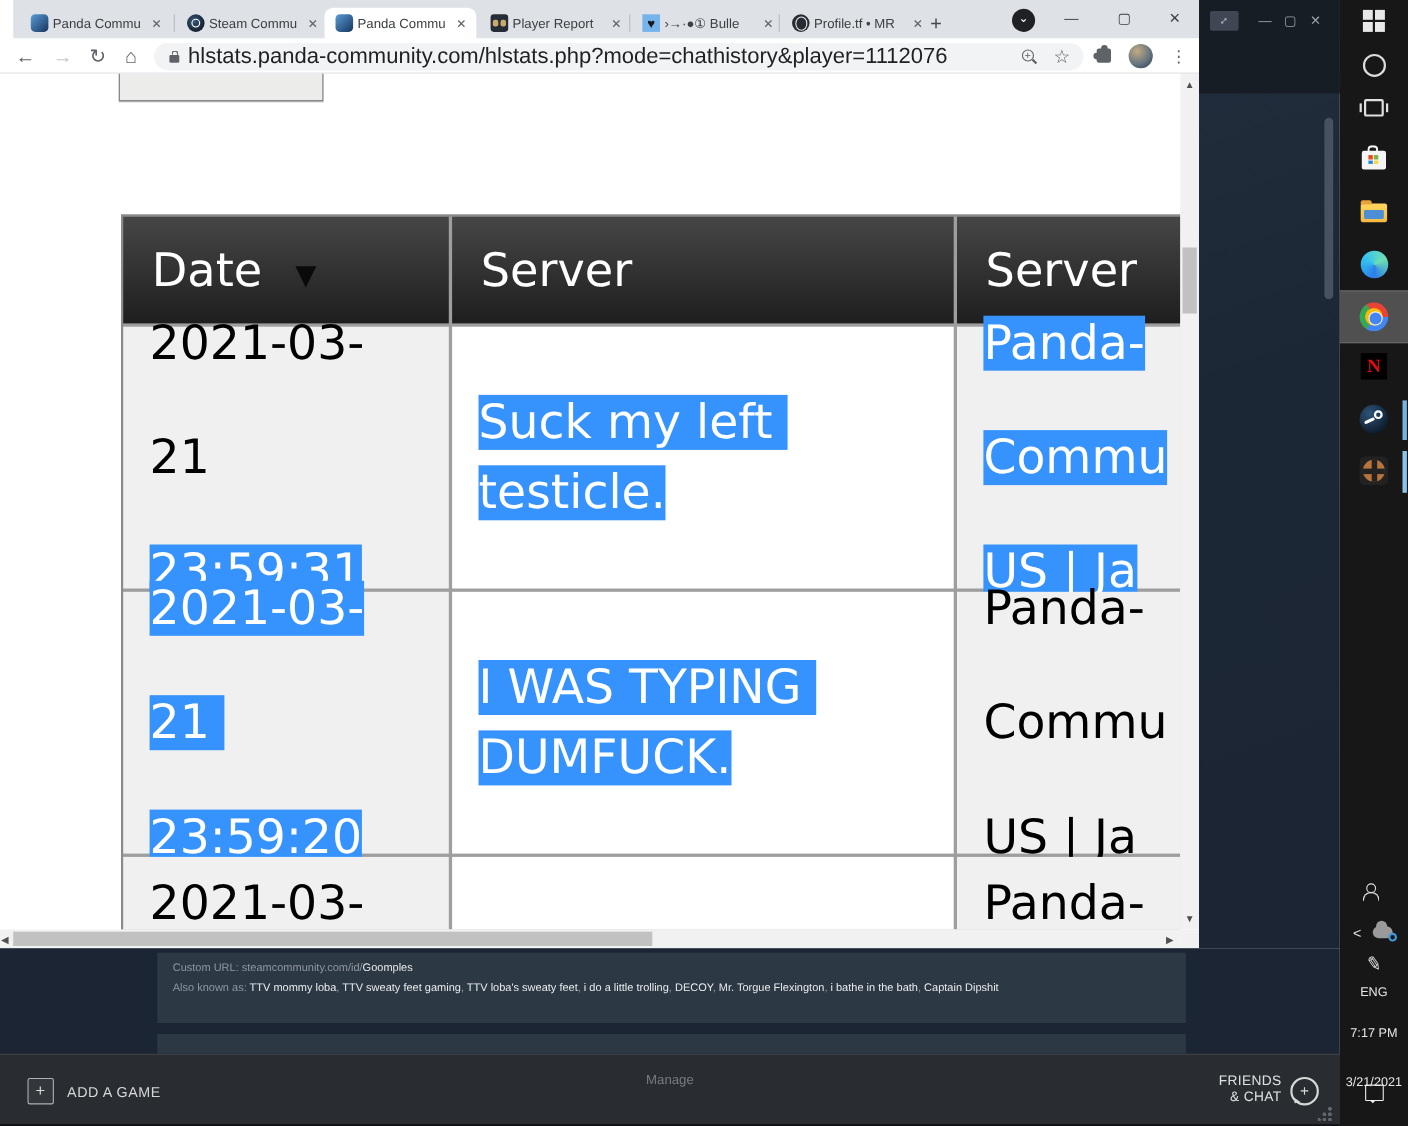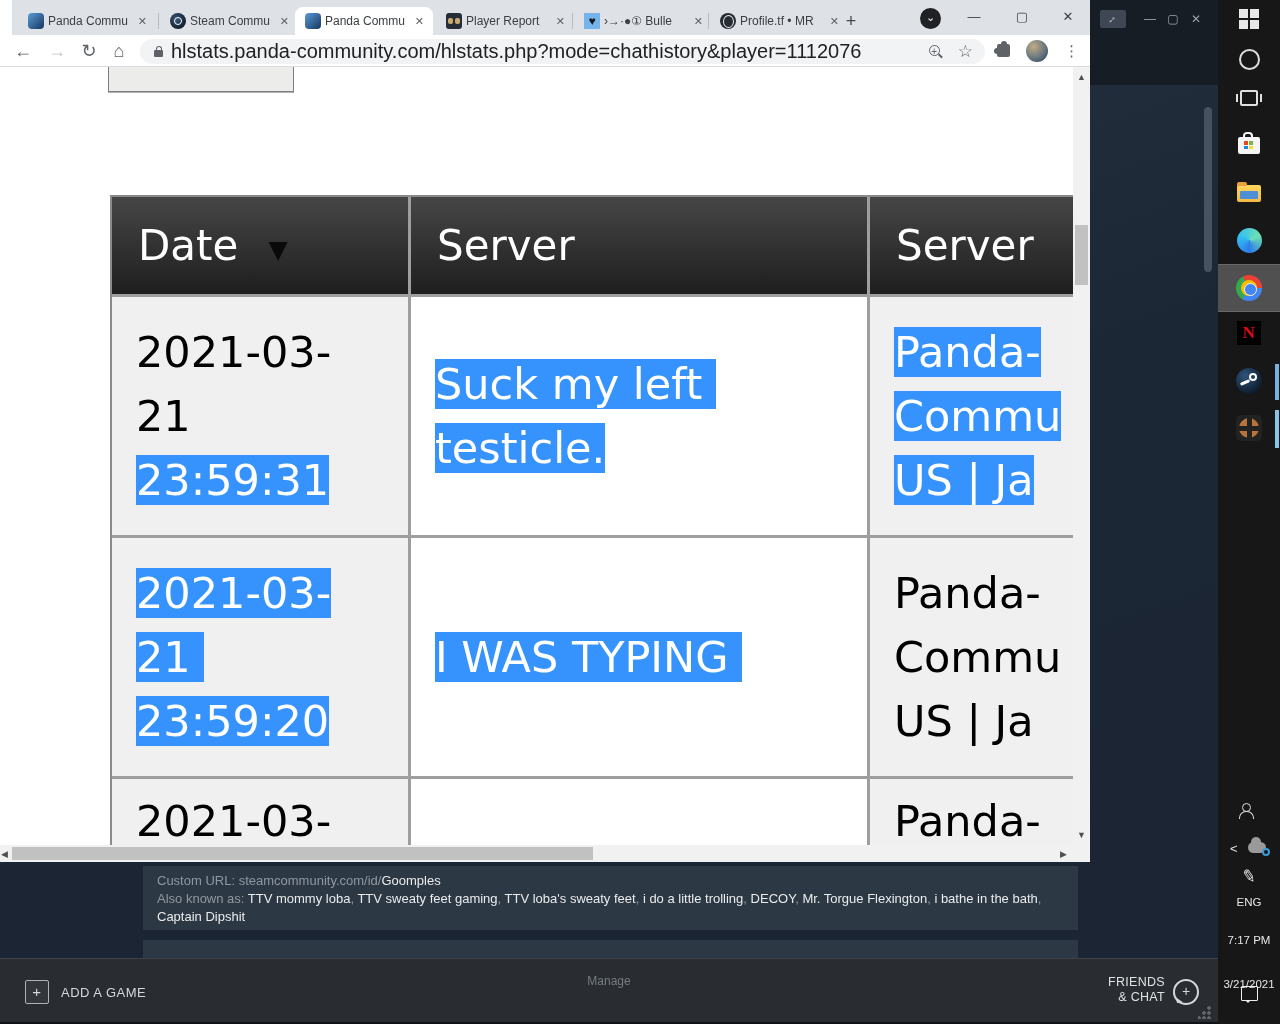--- a/index.html
+++ b/index.html
@@ -56,21 +56,21 @@
   #content{left:0;top:67px;width:1073px;height:778px;background:#fff;overflow:hidden;}
   #partialbox{left:108px;top:-10px;width:186px;height:35px;background:#ececeb;border:1px solid #7f7f7f;
               box-shadow:0 1px 0 #b0b0b0;box-sizing:border-box;}
   #tablewrap{left:110px;top:128px;width:1200px;}
   #ctable{display:grid;grid-template-columns:296px 456px 400px;gap:3px;background:#9e9e9e;
           border:2px solid #8a8a8a;font-family:"DejaVu Sans",sans-serif;}
   .hcell{height:97px;display:flex;align-items:center;padding-left:26px;
          background:linear-gradient(#464646,#1e1e1e);color:#fff;font-size:42px;}
   .hcell .sort{color:#0a0a0a;font-size:25px;margin-left:30px;margin-top:8px;}
   .bcell{display:flex;flex-direction:column;justify-content:center;padding-left:24px;box-sizing:border-box;}
-  .bcell.date,.bcell.srv{background:#f0f0f0;}
+  .bcell.date,.bcell.srv{background:#f0f0f0;gap:40px;}
   .bcell.msg{background:#ffffff;}
   .r1,.r2{height:238px;}
   .r3{height:160px;justify-content:flex-start;padding-top:10px;}
   .line{font-size:43px;line-height:64px;color:#000;white-space:pre;}
   .sel{background:#3693fd;color:#fff;}
 
   
   .sbtrack{background:#f1f1f1;}
   .sbthumb{background:#c1c1c1;}
   .sbarrow{color:#505050;font-size:9px;line-height:10px;text-align:center;}
@@ -78,21 +78,21 @@
   
   #steamstrip{left:1090px;top:0;width:128px;height:862px;background:linear-gradient(160deg,#222e3d 0%,#1c2735 40%,#1b2533 100%);}
   #steamtitle{left:1090px;top:0;width:128px;height:85px;background:#171d25;}
   #stExpand{left:1100px;top:10px;width:26px;height:18px;background:#3e4753;border-radius:2px;
             display:flex;align-items:center;justify-content:center;}
   #stExpand span{display:block;color:#cfd3d7;font-size:11px;transform:rotate(45deg);}
   .stbtn{top:9px;width:20px;height:20px;color:#9aa2a9;font-size:12px;text-align:center;line-height:20px;}
   #steamscroll{left:1204px;top:107px;width:8px;height:165px;background:#46525f;border-radius:4px;}
   #steamlower{left:0;top:862px;width:1218px;height:162px;background:#1b2533;}
   #profilepanel{left:143px;top:4px;width:935px;height:64px;background:#2d3845;padding:6px 14px;box-sizing:border-box;}
-  .stline{font-size:13px;line-height:18px;color:#8f98a0;}
+  .stline{font-size:10px;line-height:18px;color:#8f98a0;}
   .stwhite{color:#e9ebec;}
   #panel2{left:143px;top:78px;width:935px;height:18px;background:#2d3845;}
   #steamfooter{left:0;top:96px;width:1218px;height:64px;background:#292c31;border-top:1px solid #3f4247;box-sizing:border-box;}
   #addgame{left:25px;top:21px;display:flex;align-items:center;color:#d5d7d8;font-size:13px;letter-spacing:.5px;}
   #plusbox{width:22px;height:22px;border:1px solid #aeb2b5;border-radius:2px;color:#d5d7d8;
            text-align:center;line-height:21px;font-size:15px;margin-right:12px;background:#33363b;}
   #dlblock{left:0;top:13px;width:1218px;text-align:center;}
   #dltitle{font-size:12.5px;font-weight:bold;color:#e2e5e7;letter-spacing:.3px;}
   #dlmanage{font-size:12px;color:#767d82;margin-top:2px;}
   #friends{left:1108px;top:16px;display:flex;align-items:flex-end;}
@@ -254,20 +254,21 @@
               <div class="line"><span class="sel">Commu</span></div>
               <div class="line"><span class="sel">US | Ja</span></div>
             </div>
             <div class="bcell date r2">
               <div class="line"><span class="sel">2021-03-</span></div>
               <div class="line"><span class="sel">21 </span></div>
               <div class="line"><span class="sel">23:59:20</span></div>
             </div>
             <div class="bcell msg r2">
               <div class="line"><span class="sel">I WAS TYPING </span></div>
+              <div class="line"><span class="sel">DUMFUCK.</span></div>
             </div>
             <div class="bcell srv r2">
               <div class="line"><span>Panda-</span></div>
               <div class="line"><span>Commu</span></div>
               <div class="line"><span>US | Ja</span></div>
             </div>
             <div class="bcell date r3">
               <div class="line"><span>2021-03-</span></div>
             </div>
             <div class="bcell msg r3"></div>

